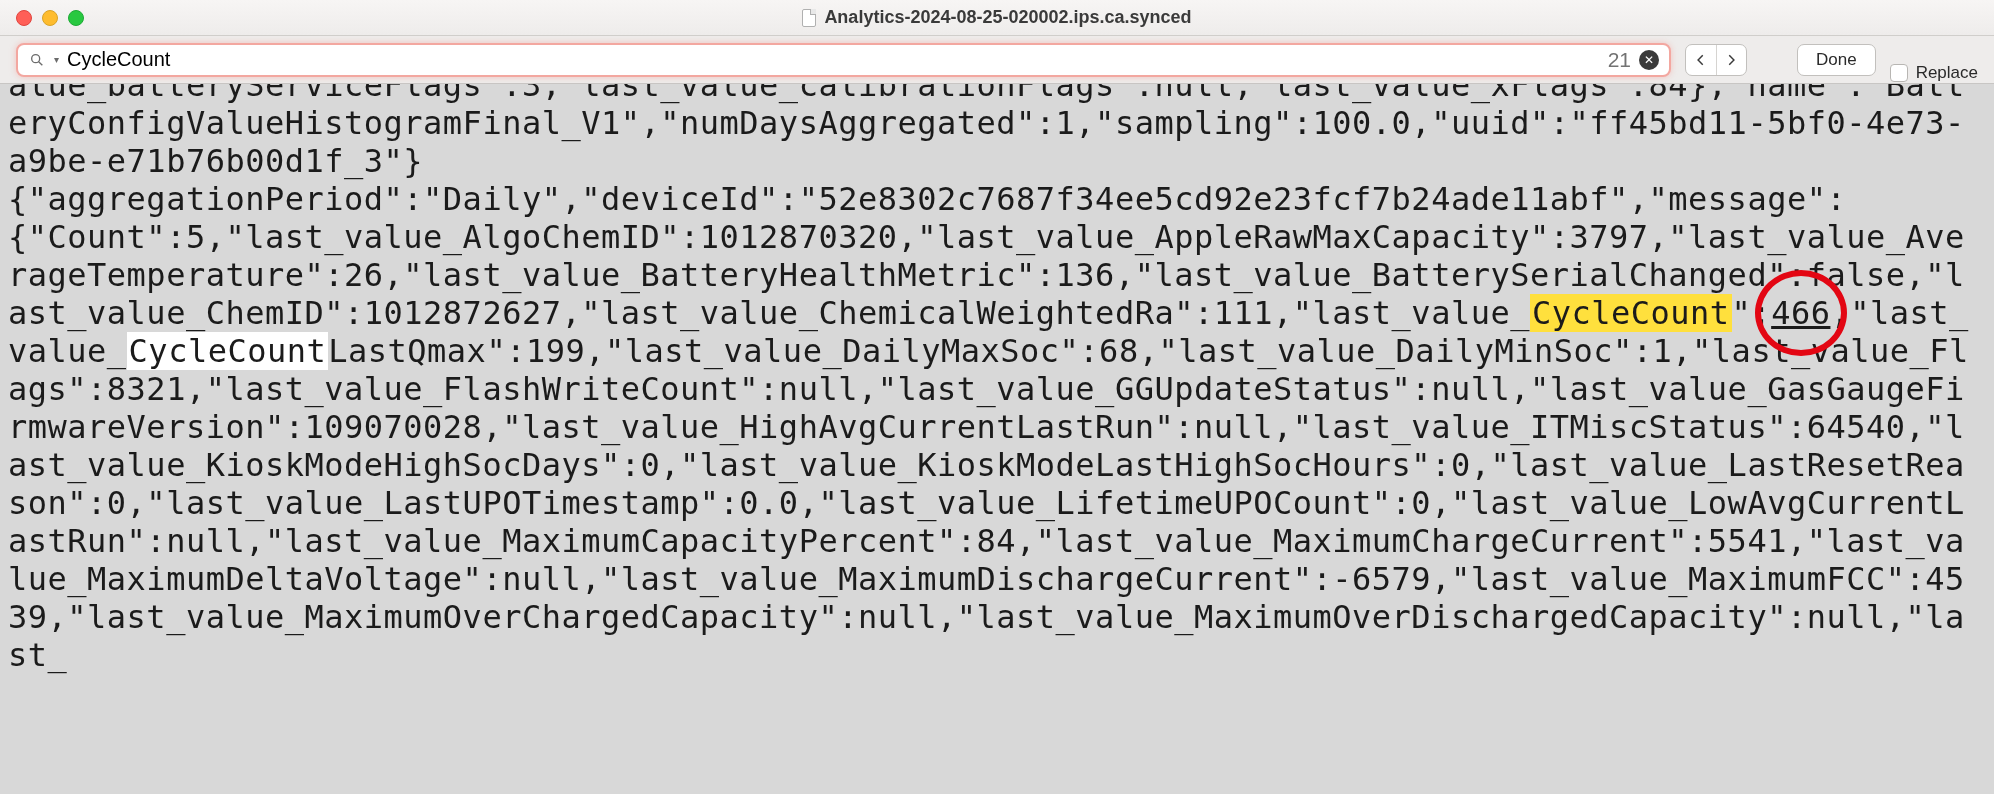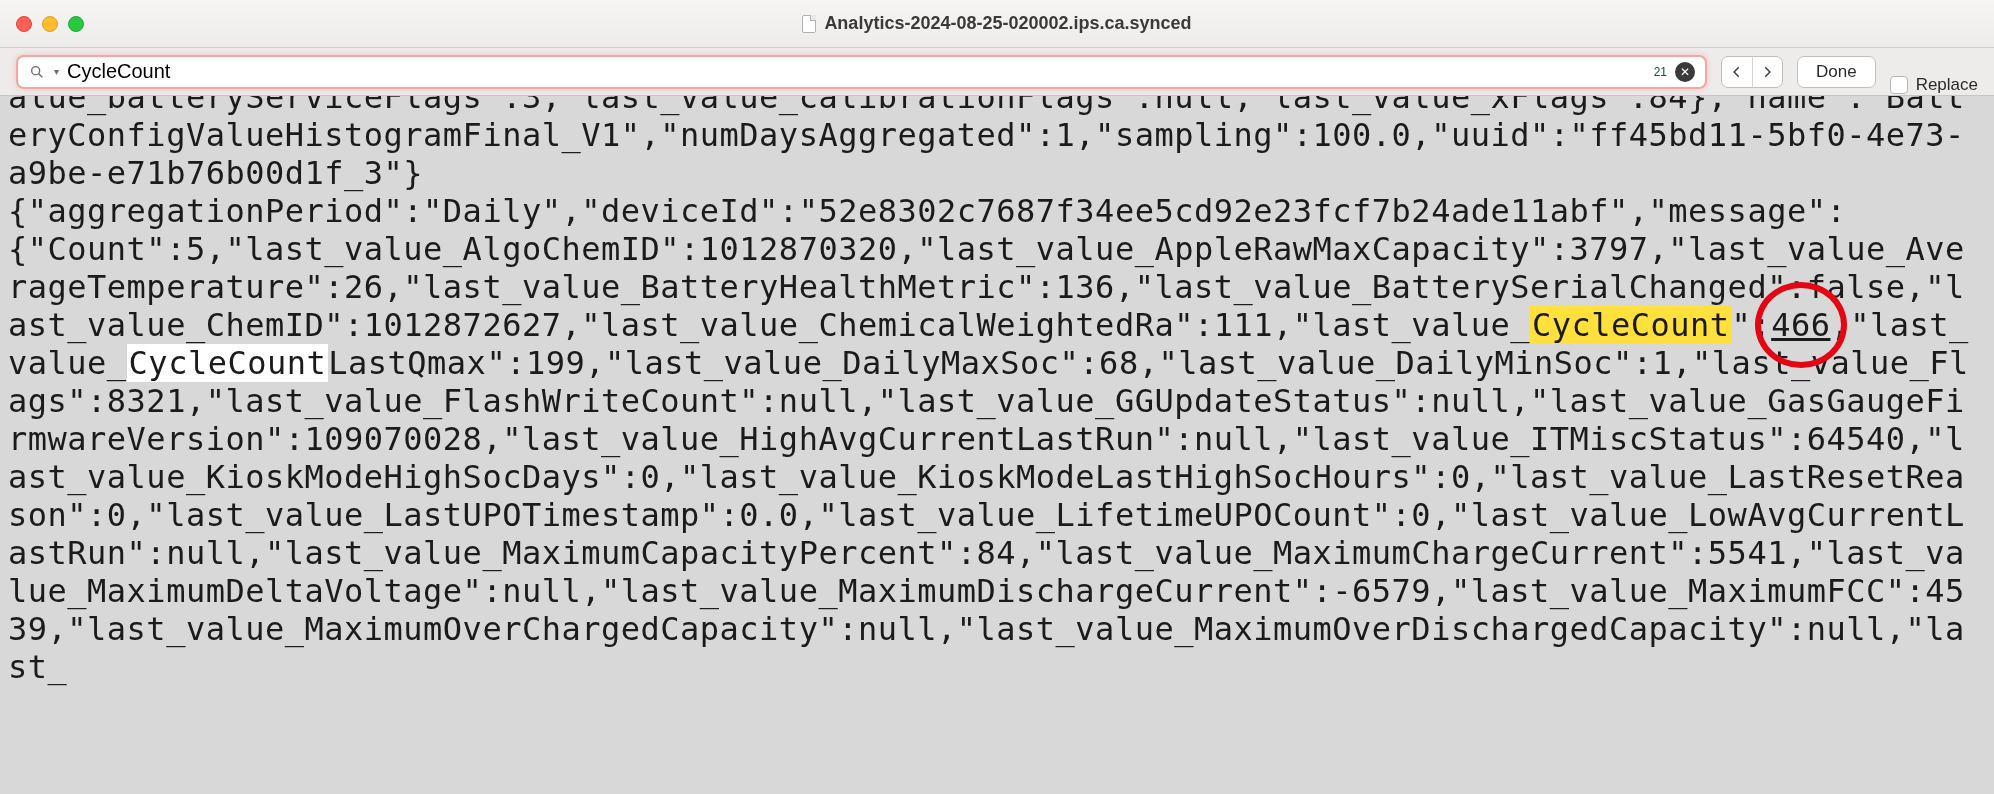--- a/index.html
+++ b/index.html
@@ -5,21 +5,21 @@
   * { box-sizing: border-box; margin: 0; padding: 0; }
   html, body { width: 1994px; height: 794px; overflow: hidden; }
   body {
     font-family: "SF Mono", Menlo, Monaco, Consolas, monospace;
     background: #d8d8d8;
     color: #1a1a1a;
   }
 
   
   .titlebar {
-    height: 48px;
+    height: 36px;
     background: linear-gradient(#f7f5f4, #eeeceb);
     border-bottom: 1px solid #d0cecb;
     display: flex;
     align-items: center;
     padding: 0 16px;
     position: relative;
   }
   .traffic-lights {
     display: flex;
     gap: 10px;
@@ -91,22 +91,22 @@
     font-size: 10px;
   }
   .search-input {
     flex: 1;
     border: none; outline: none;
     font-size: 20px;
     font-family: -apple-system, Arial, sans-serif;
     background: transparent;
   }
   .match-count {
-    color: #14532d;
-    font-size: 12px;
+    color: #737373;
+    font-size: 21px;
   }
   .clear-btn {
     width: 20px; height: 20px;
     border-radius: 50%;
     background: #3a3a3a;
     color: #fff;
     display: inline-flex;
     align-items: center; justify-content: center;
     font-size: 12px;
     cursor: pointer;
@@ -130,21 +130,21 @@
   .nav-btn + .nav-btn { border-left: 1px solid #d6d4d1; }
   .done-btn {
     height: 32px;
     padding: 0 18px;
     border: 1px solid #c2c0bd;
     border-radius: 7px;
     background: #fff;
     font-size: 17px;
     color: #2a2a2a;
     cursor: pointer;
-    display: flex; align-items: center;
+    display: flex; align-items: center; margin-left: 36px;
   }
   .replace-wrap {
     display: flex; align-items: center; gap: 8px;
     font-size: 17px; color: #2a2a2a; margin-top: 27px;
   }
   .replace-check {
     width: 18px; height: 18px;
     border: 1px solid #b8b6b3;
     border-radius: 4px;
     background: #fff;

